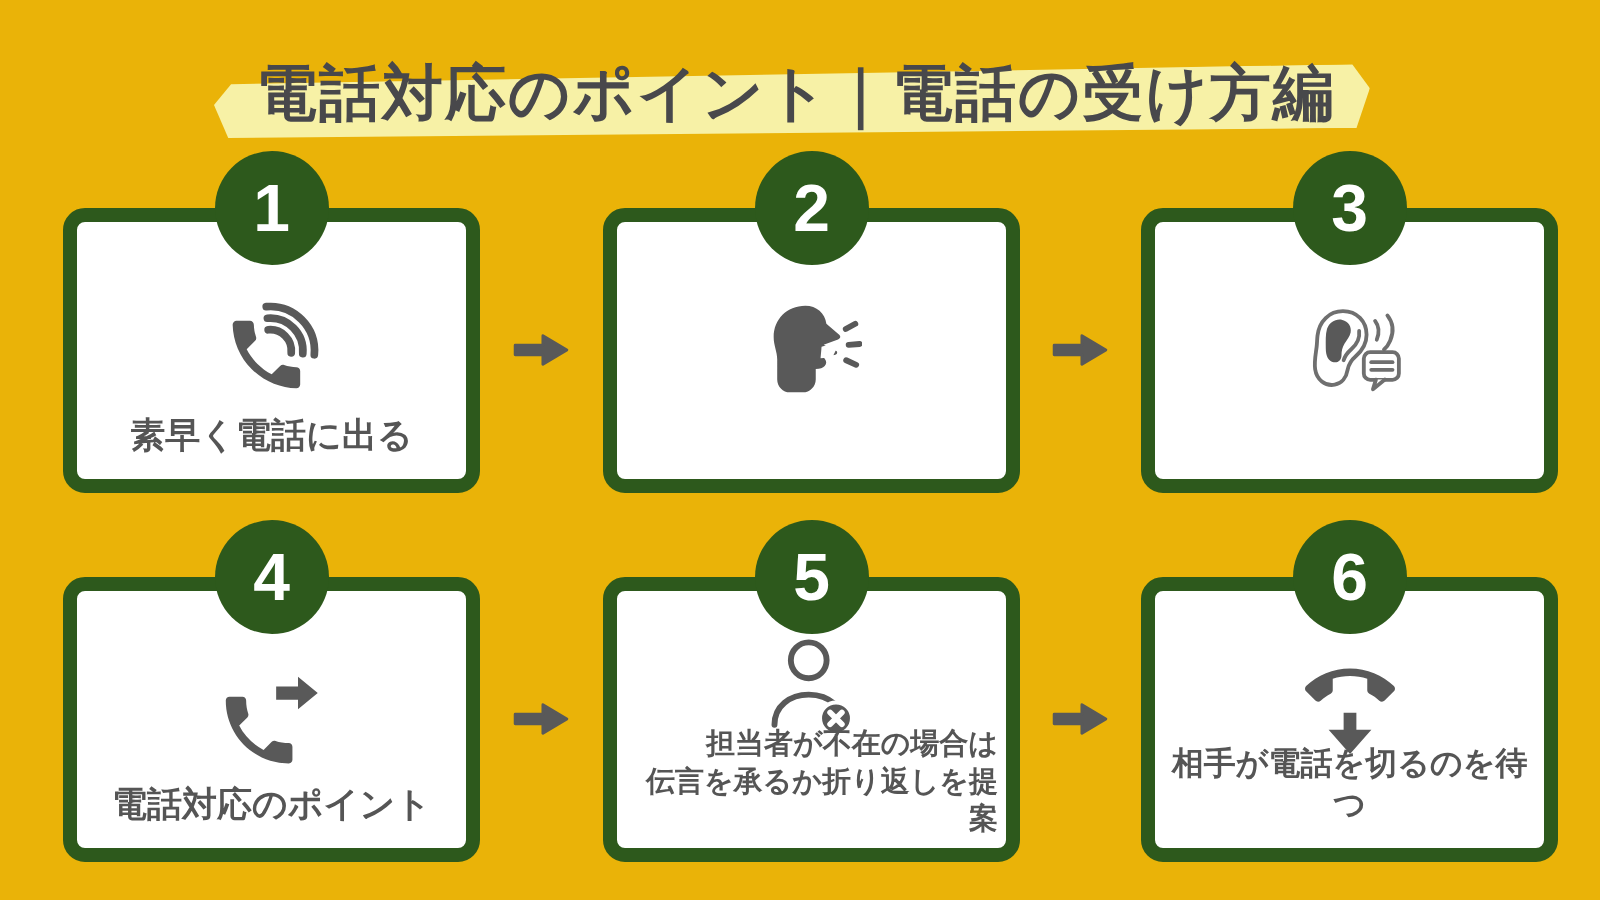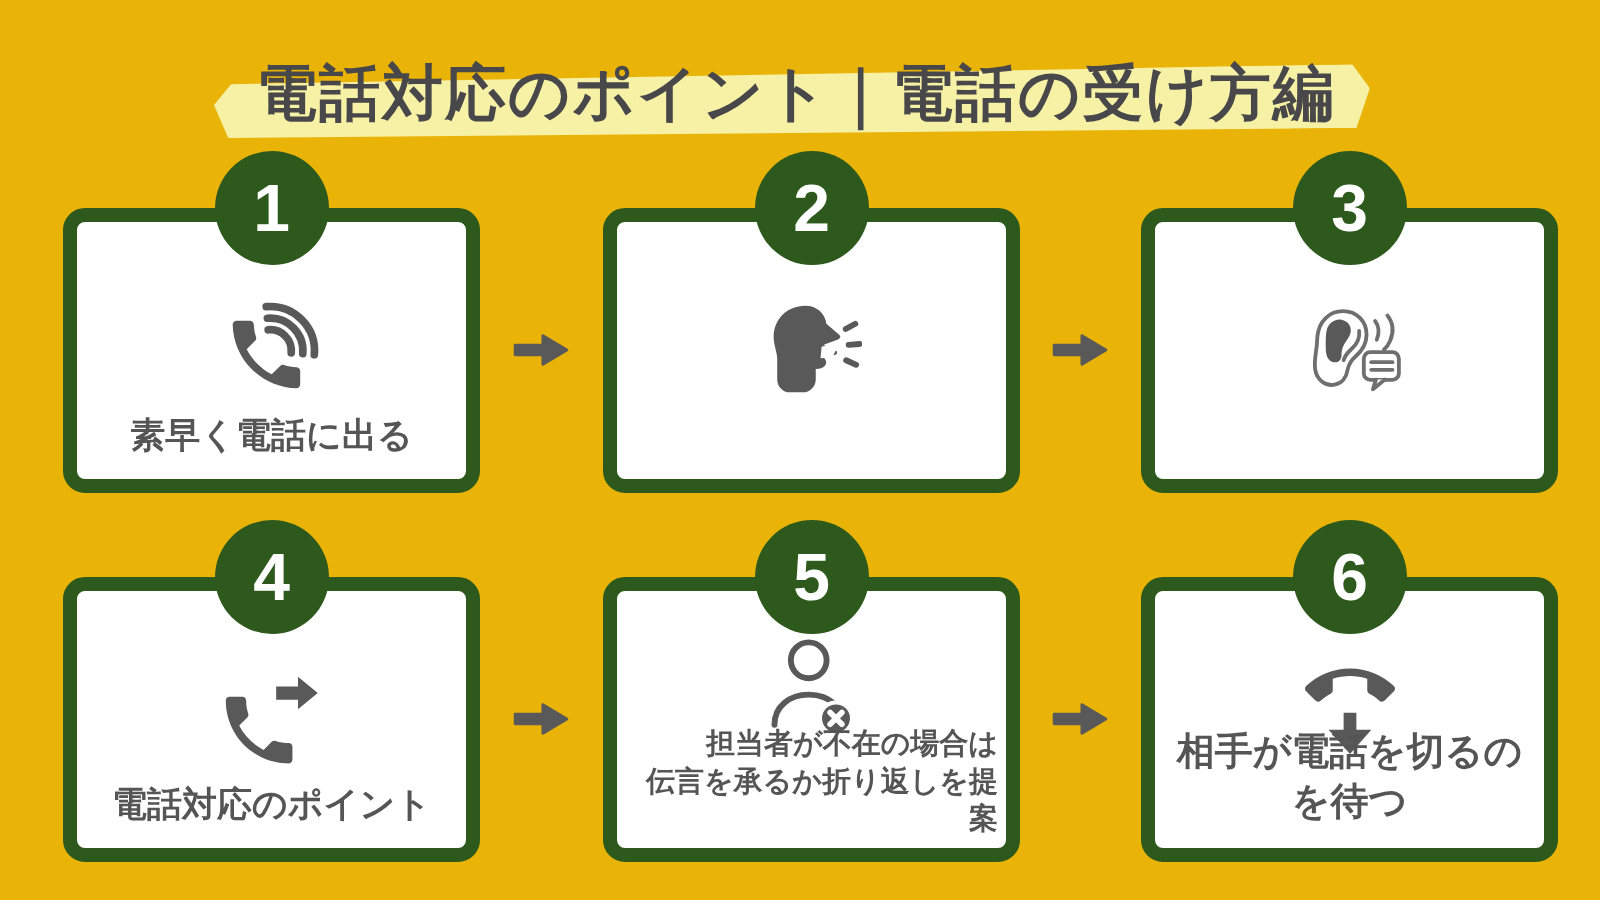--- a/index.html
+++ b/index.html
@@ -25,21 +25,21 @@
   .badge span{color:#fff;font-size:66px;font-weight:700;line-height:1;}
 
   .icon-wrap{position:absolute;left:0;right:0;top:66px;height:122px;
              display:flex;align-items:center;justify-content:center;}
   .card-5 .icon-wrap{top:34px;}
   .card-6 .icon-wrap{top:46px;}
 
   .label{position:absolute;left:8px;right:8px;bottom:22px;text-align:center;font-weight:bold;
          font-size:35px;color:#555;white-space:pre-line;line-height:1.3;}
   .card-5 .label{font-size:29px;bottom:10px;text-align:right;}
-  .card-6 .label{font-size:38px;}
+  .card-6 .label{font-size:32px;}
 
   
   .arrow{position:absolute;width:56px;height:44px;}
   .arrow-1{left:513px;top:328px;} .arrow-2{left:1052px;top:328px;}
   .arrow-3{left:513px;top:697px;} .arrow-4{left:1052px;top:697px;}
 </style>
 </head>
 <body>
 
 <div class="canvas">

